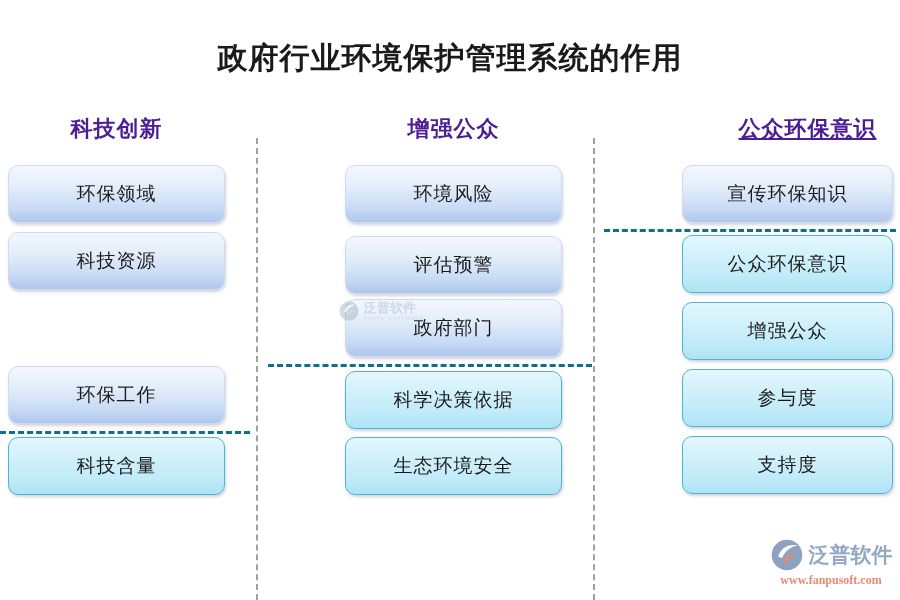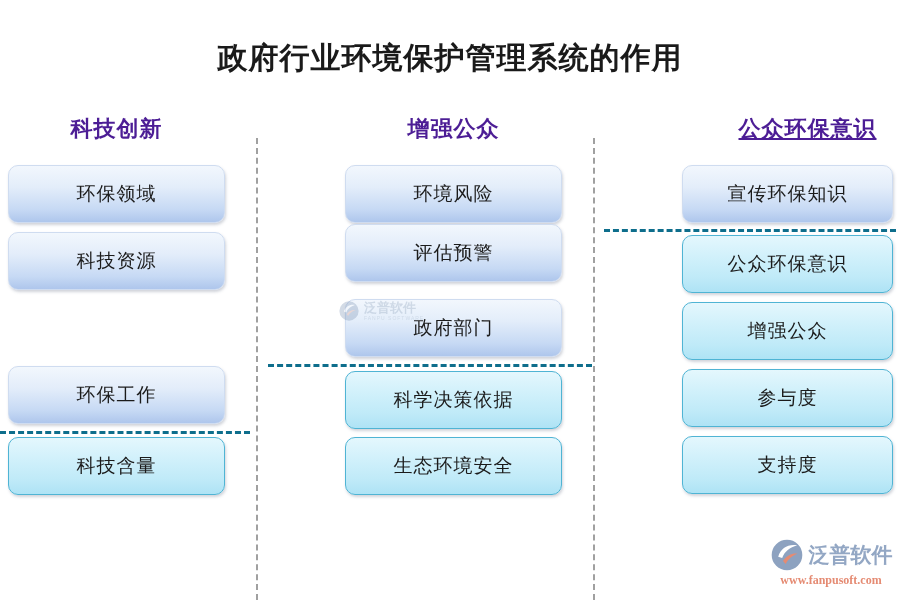--- a/index.html
+++ b/index.html
@@ -179,21 +179,21 @@
 
   <div class="v-sep" id="v-sep-0"></div>
   <div class="v-sep" id="v-sep-1"></div>
 
   <div class="node blue col-0" style="top:165px">环保领域</div>
   <div class="node blue col-0" style="top:232px">科技资源</div>
   <div class="node blue col-0" style="top:366px">环保工作</div>
   <div class="node cyan col-0" style="top:437px">科技含量</div>
 
   <div class="node blue col-1" style="top:165px">环境风险</div>
-  <div class="node blue col-1" style="top:224px">评估预警</div>
+  <div class="node blue col-1" style="top:236px">评估预警</div>
   <div class="node cyan col-1" style="top:371px">科学决策依据</div>
   <div class="node blue col-1" style="top:299px">政府部门</div>
   <div class="node cyan col-1" style="top:437px">生态环境安全</div>
 
   <div class="node blue col-2" style="top:165px">宣传环保知识</div>
   <div class="node cyan col-2" style="top:235px">公众环保意识</div>
   <div class="node cyan col-2" style="top:302px">增强公众</div>
   <div class="node cyan col-2" style="top:369px">参与度</div>
   <div class="node cyan col-2" style="top:436px">支持度</div>
 

